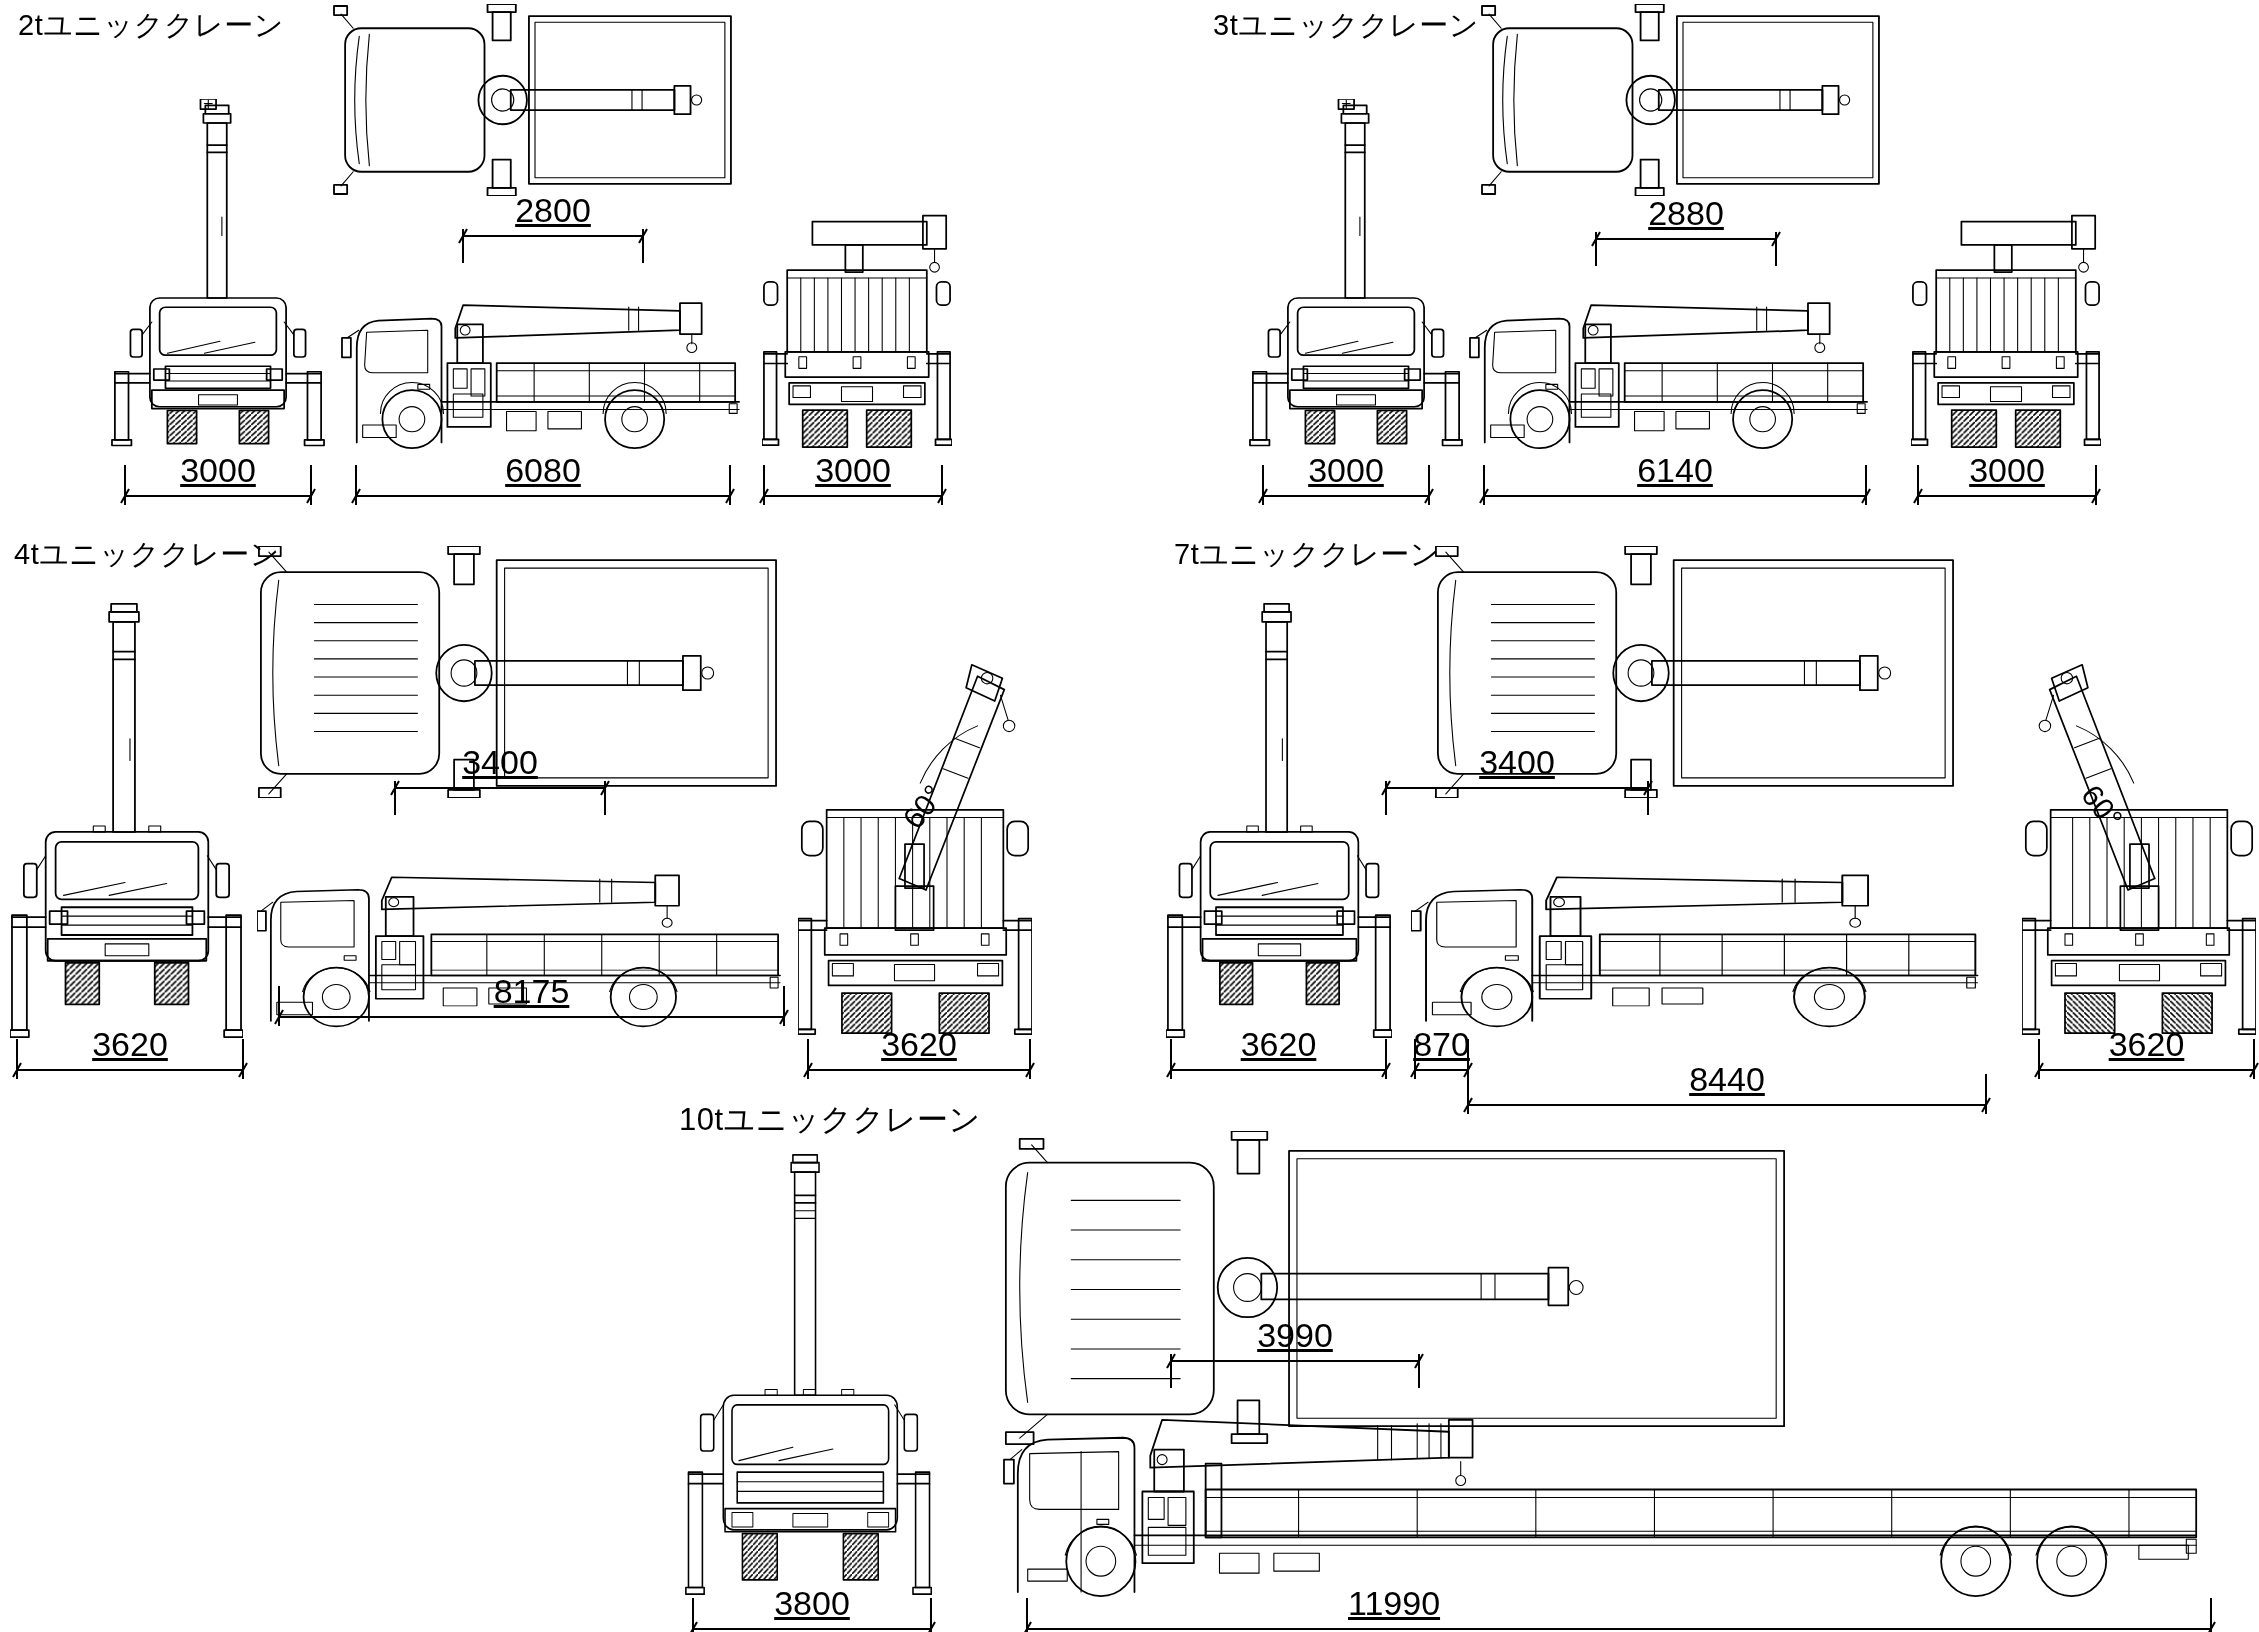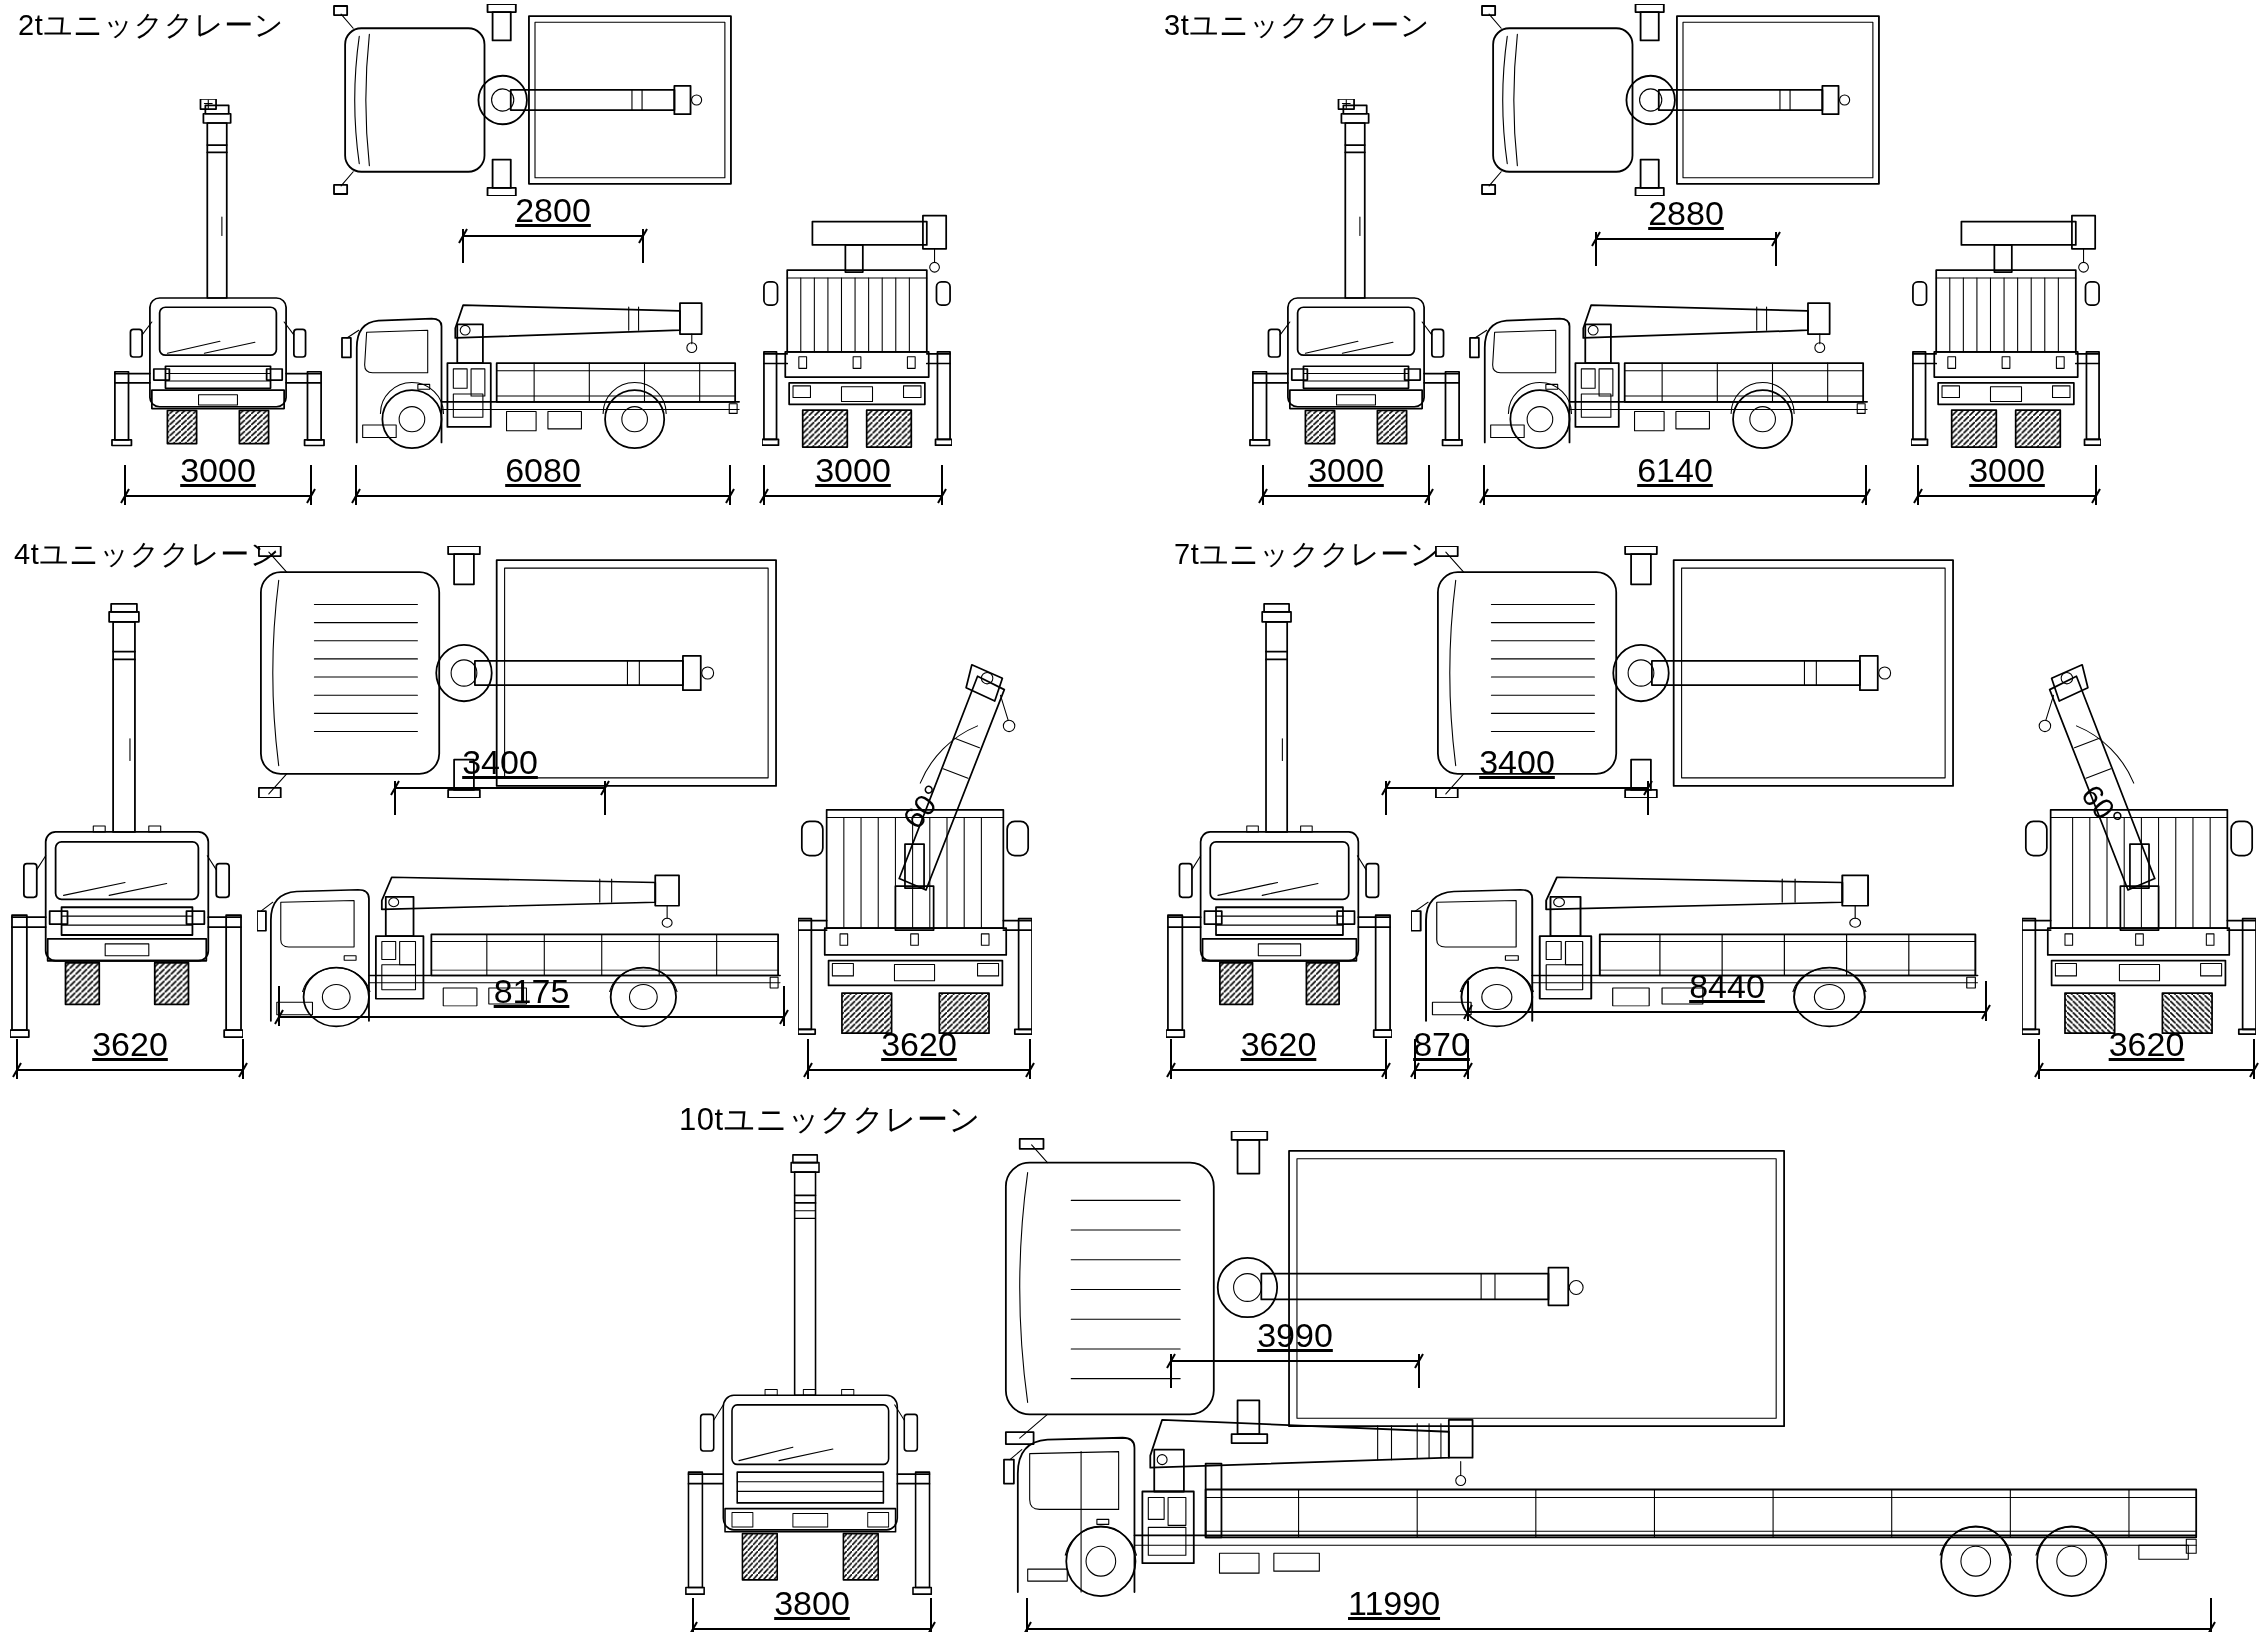--- a/index.html
+++ b/index.html
@@ -495,21 +495,21 @@
       <i class="t1"></i>
       <i class="t2"></i>
       <div class="lbl">6080</div>
     </div>
 <div class="dim up" style="left:764px;top:495px;width:178px">
       <i class="t1"></i>
       <i class="t2"></i>
       <div class="lbl">3000</div>
     </div>
 
-<h2 class="title" style="left:1164px;top:6px">3tユニッククレーン</h2>
+<h2 class="title" style="left:1213px;top:6px">3tユニッククレーン</h2>
 <svg class="view" style="left:1481px;top:4px;width:404px;height:192px" viewBox="0 0 400 190" preserveAspectRatio="none">
       <use href="#s-top" width="400" height="190"></use>
     </svg>
 <svg class="view" style="left:1249px;top:99px;width:214px;height:352px" viewBox="0 0 220 382" preserveAspectRatio="none">
       <use href="#s-front" width="220" height="382"></use>
     </svg>
 <svg class="view" style="left:1469px;top:249px;width:404px;height:205px" viewBox="0 0 410 212" preserveAspectRatio="none">
       <use href="#s-side" width="410" height="212"></use>
     </svg>
 <svg class="view" style="left:1911px;top:206px;width:190px;height:245px" viewBox="0 0 196 252" preserveAspectRatio="none">
@@ -595,21 +595,21 @@
 <div class="dim up" style="left:1171px;top:1069px;width:215px">
       <i class="t1"></i>
       <i class="t2"></i>
       <div class="lbl">3620</div>
     </div>
 <div class="dim up" style="left:1415px;top:1069px;width:53px">
       <i class="t1"></i>
       <i class="t2"></i>
       <div class="lbl">870</div>
     </div>
-<div class="dim up" style="left:1468px;top:1011px;width:518px">
+<div class="dim up" style="left:1468px;top:1104px;width:518px">
       <i class="t1"></i>
       <i class="t2"></i>
       <div class="lbl">8440</div>
     </div>
 <div class="dim up" style="left:2039px;top:1069px;width:215px">
       <i class="t1"></i>
       <i class="t2"></i>
       <div class="lbl">3620</div>
     </div>
 

